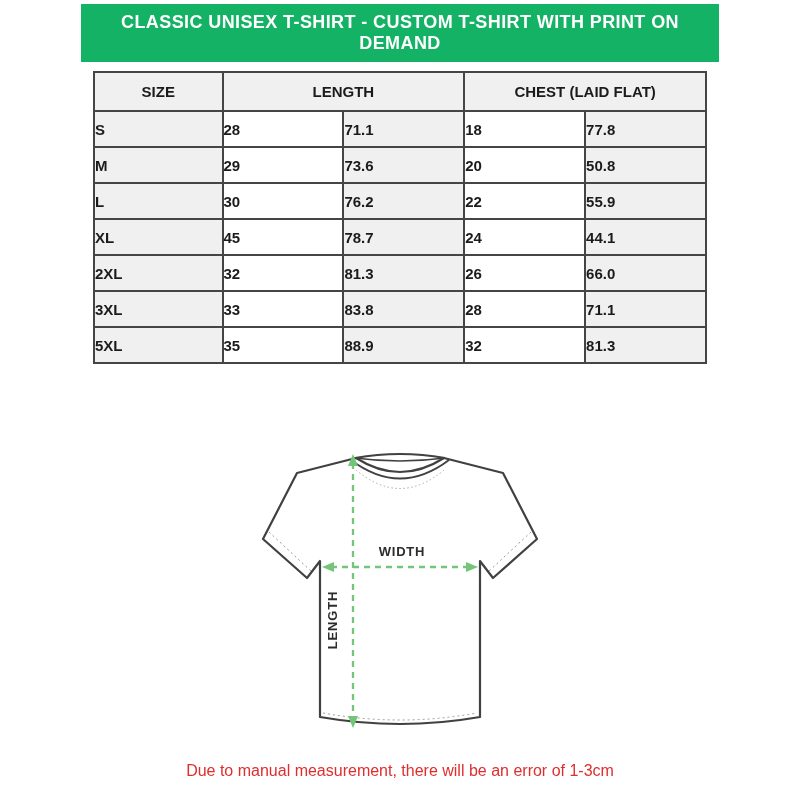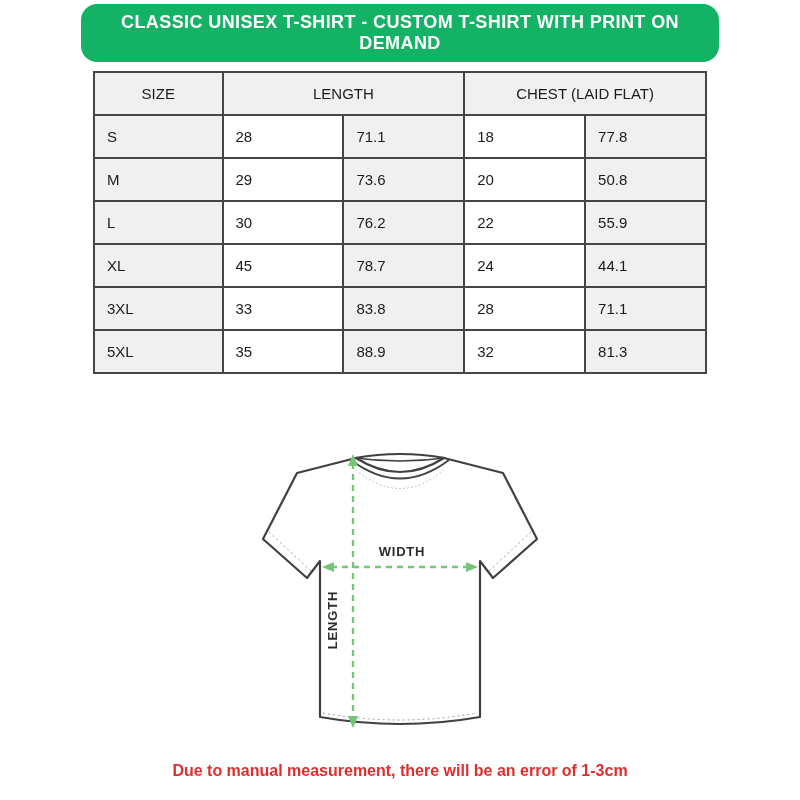--- a/index.html
+++ b/index.html
@@ -14,54 +14,53 @@
     position: absolute;
     left: 81px; top: 4px;
     width: 638px; height: 58px;
     background: var(--brand-green, #13b264);
     display: flex; align-items: center; justify-content: flex-start;
     color: #ffffff;
     font-size: 18px;
     font-weight: bold;
     letter-spacing: 0.4px;
     text-align: center;
-    border-radius: 16px;
   }
   table.size-chart {
     position: absolute;
     left: 93px; top: 71px;
     width: 614px;
     border-collapse: collapse;
     table-layout: fixed;
   }
   table.size-chart th, table.size-chart td {
     border: 2px solid var(--table-border, #454545);
     vertical-align: middle;
     font-size: 15px;
-    font-weight: normal;
+    font-weight: bold;
     color: #1b1b1b;
-    padding: 12px;
+    padding: 0;
     background: #ffffff;
   }
   table.size-chart thead tr { height: 39px; }
   table.size-chart tbody tr { height: 36px; }
   table.size-chart .shade { background: #f0f0f0; }
   .diagram {
     position: absolute;
     left: 240px; top: 430px;
     width: 320px; height: 330px;
   }
   .note {
     position: absolute;
     left: 0; top: 762px;
     width: 800px;
     text-align: center;
     color: var(--note-red, #e02d2d);
     font-size: 16px;
-    font-weight: bold;
+    font-weight: normal;
   }
   svg .label {
     font-family: "Liberation Sans", sans-serif;
     font-size: 13px;
     font-weight: bold;
     fill: #2c2c2c;
     letter-spacing: 0.8px;
   }
 </style>
 </head>
@@ -109,20 +108,27 @@
       <td class="shade">55.9</td>
     </tr>
     <tr>
       <td class="shade">XL</td>
       <td>45</td>
       <td class="shade">78.7</td>
       <td>24</td>
       <td class="shade">44.1</td>
     </tr>
     <tr>
+      <td class="shade">2XL</td>
+      <td>32</td>
+      <td class="shade">81.3</td>
+      <td>26</td>
+      <td class="shade">66.0</td>
+    </tr>
+    <tr>
       <td class="shade">3XL</td>
       <td>33</td>
       <td class="shade">83.8</td>
       <td>28</td>
       <td class="shade">71.1</td>
     </tr>
     <tr>
       <td class="shade">5XL</td>
       <td>35</td>
       <td class="shade">88.9</td>

